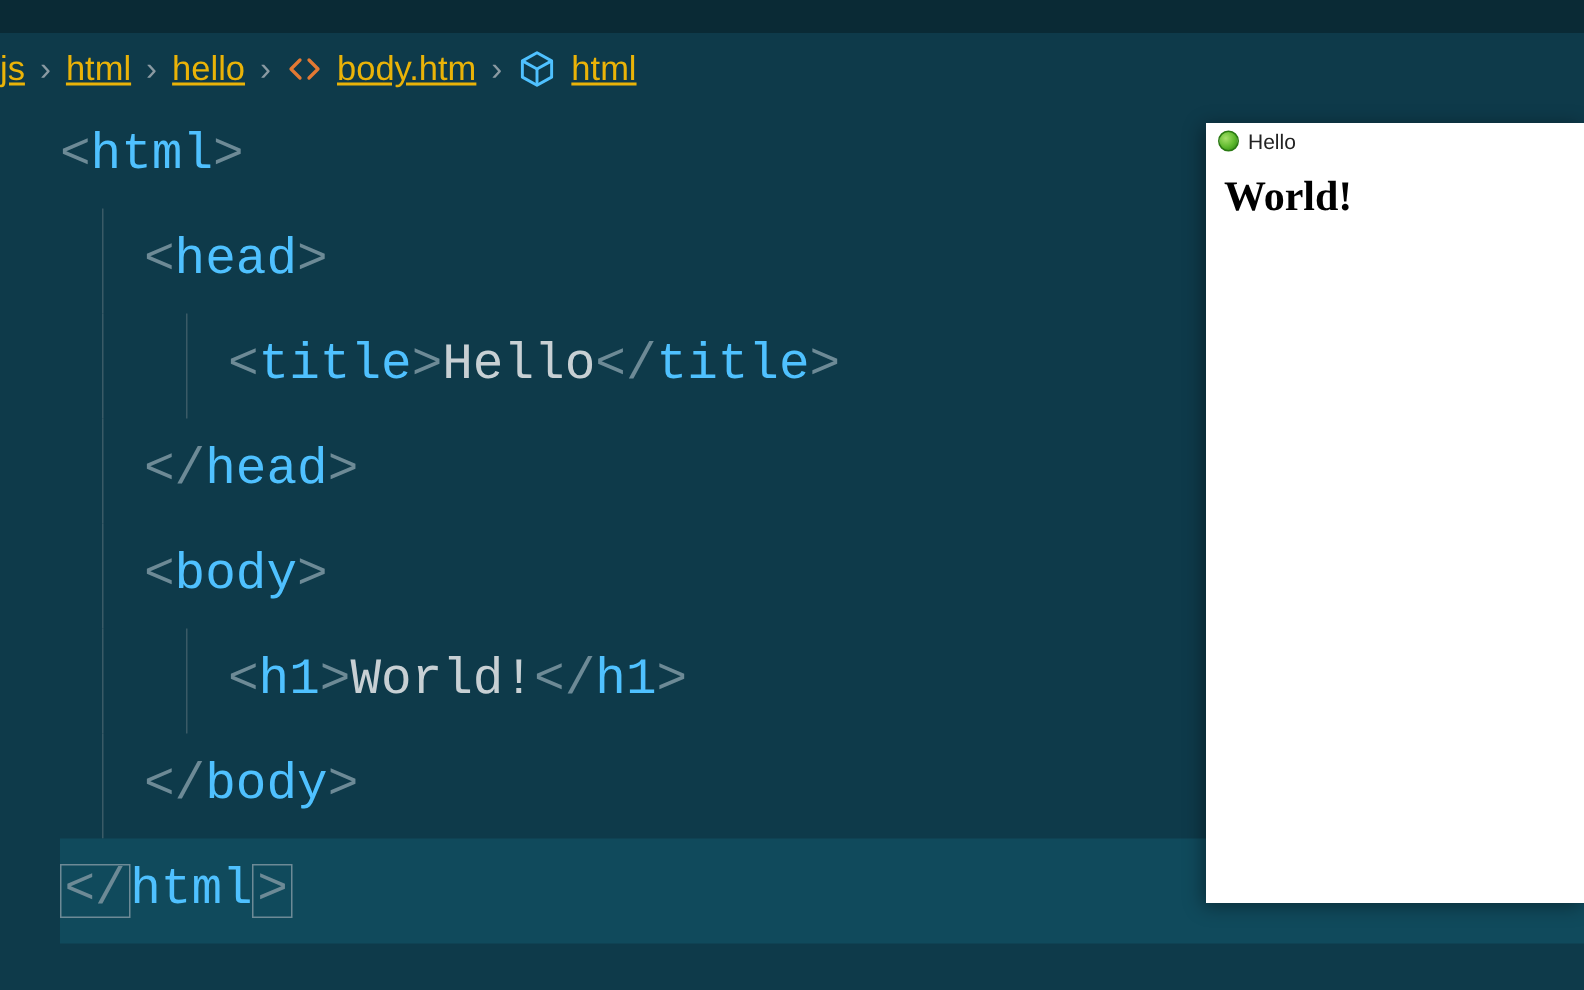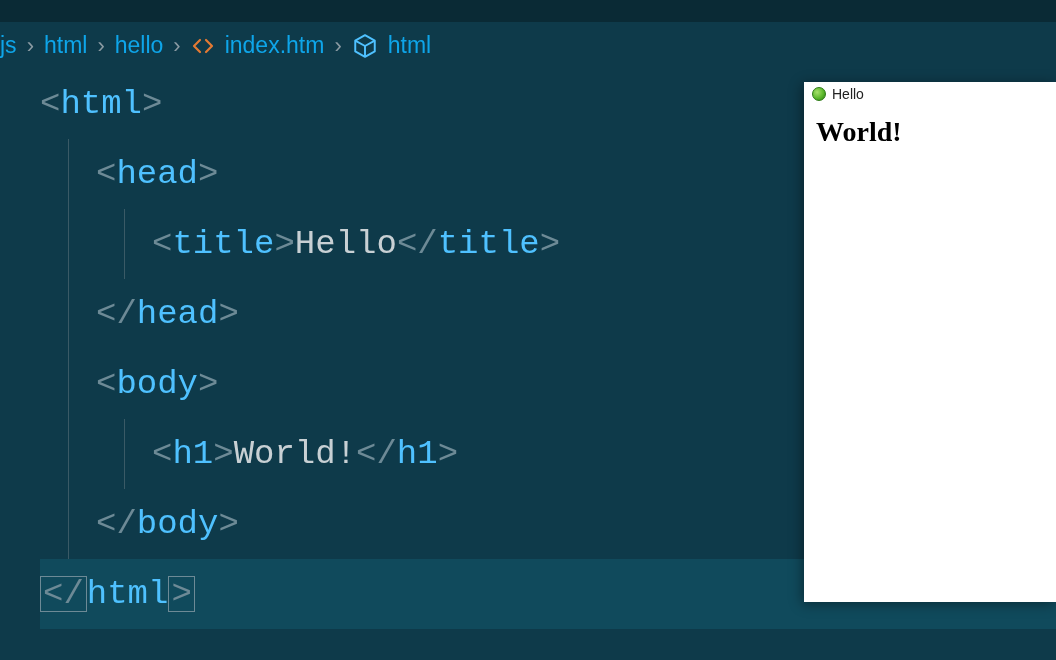--- a/index.html
+++ b/index.html
@@ -21,21 +21,21 @@
     align-items: center;
     padding: 10px 0 10px 0;
     font-size: 23px;
     color: #a9b7bf;
     gap: 10px;
   }
   .breadcrumb .chev {
     color: #8a9aa2;
     font-size: 22px;
   }
-  .breadcrumb .seg { color: #0ea5e9; }
+  .breadcrumb .seg { color: #eab308; text-decoration: underline; }
   .tag-icon { color: #3794ff; display: inline-flex; align-items: center; }
   .box-icon { color: #4fc1ff; display: inline-flex; align-items: center; }
   .editor {
     font-family: Consolas, "Courier New", monospace;
     font-size: 34px;
     line-height: 1.0;
     padding-left: 40px;
     position: relative;
   }
   .codeline {
@@ -109,21 +109,21 @@
   <span class="seg">html</span>
   <span class="chev">›</span>
   <span class="seg">hello</span>
   <span class="chev">›</span>
   <span class="tag-icon">
     <svg width="24" height="24" viewBox="0 0 24 24" fill="none" stroke="#e37933" stroke-width="2.2" stroke-linecap="round" stroke-linejoin="round">
         <polyline points="9 18 3 12 9 6"></polyline>
         <polyline points="15 6 21 12 15 18"></polyline>
       </svg>
   </span>
-  <span class="seg">index.htm</span>
+  <span class="seg">body.htm</span>
   <span class="chev">›</span>
   <span class="box-icon">
     <svg width="26" height="26" viewBox="0 0 24 24" fill="none" stroke="#4fc1ff" stroke-width="1.8" stroke-linejoin="round">
         <path d="M12 2 L21 7 L21 17 L12 22 L3 17 L3 7 Z"></path>
         <path d="M3 7 L12 12 L21 7"></path>
         <path d="M12 12 L12 22"></path>
       </svg>
   </span>
   <span class="seg">html</span>
 </div>

